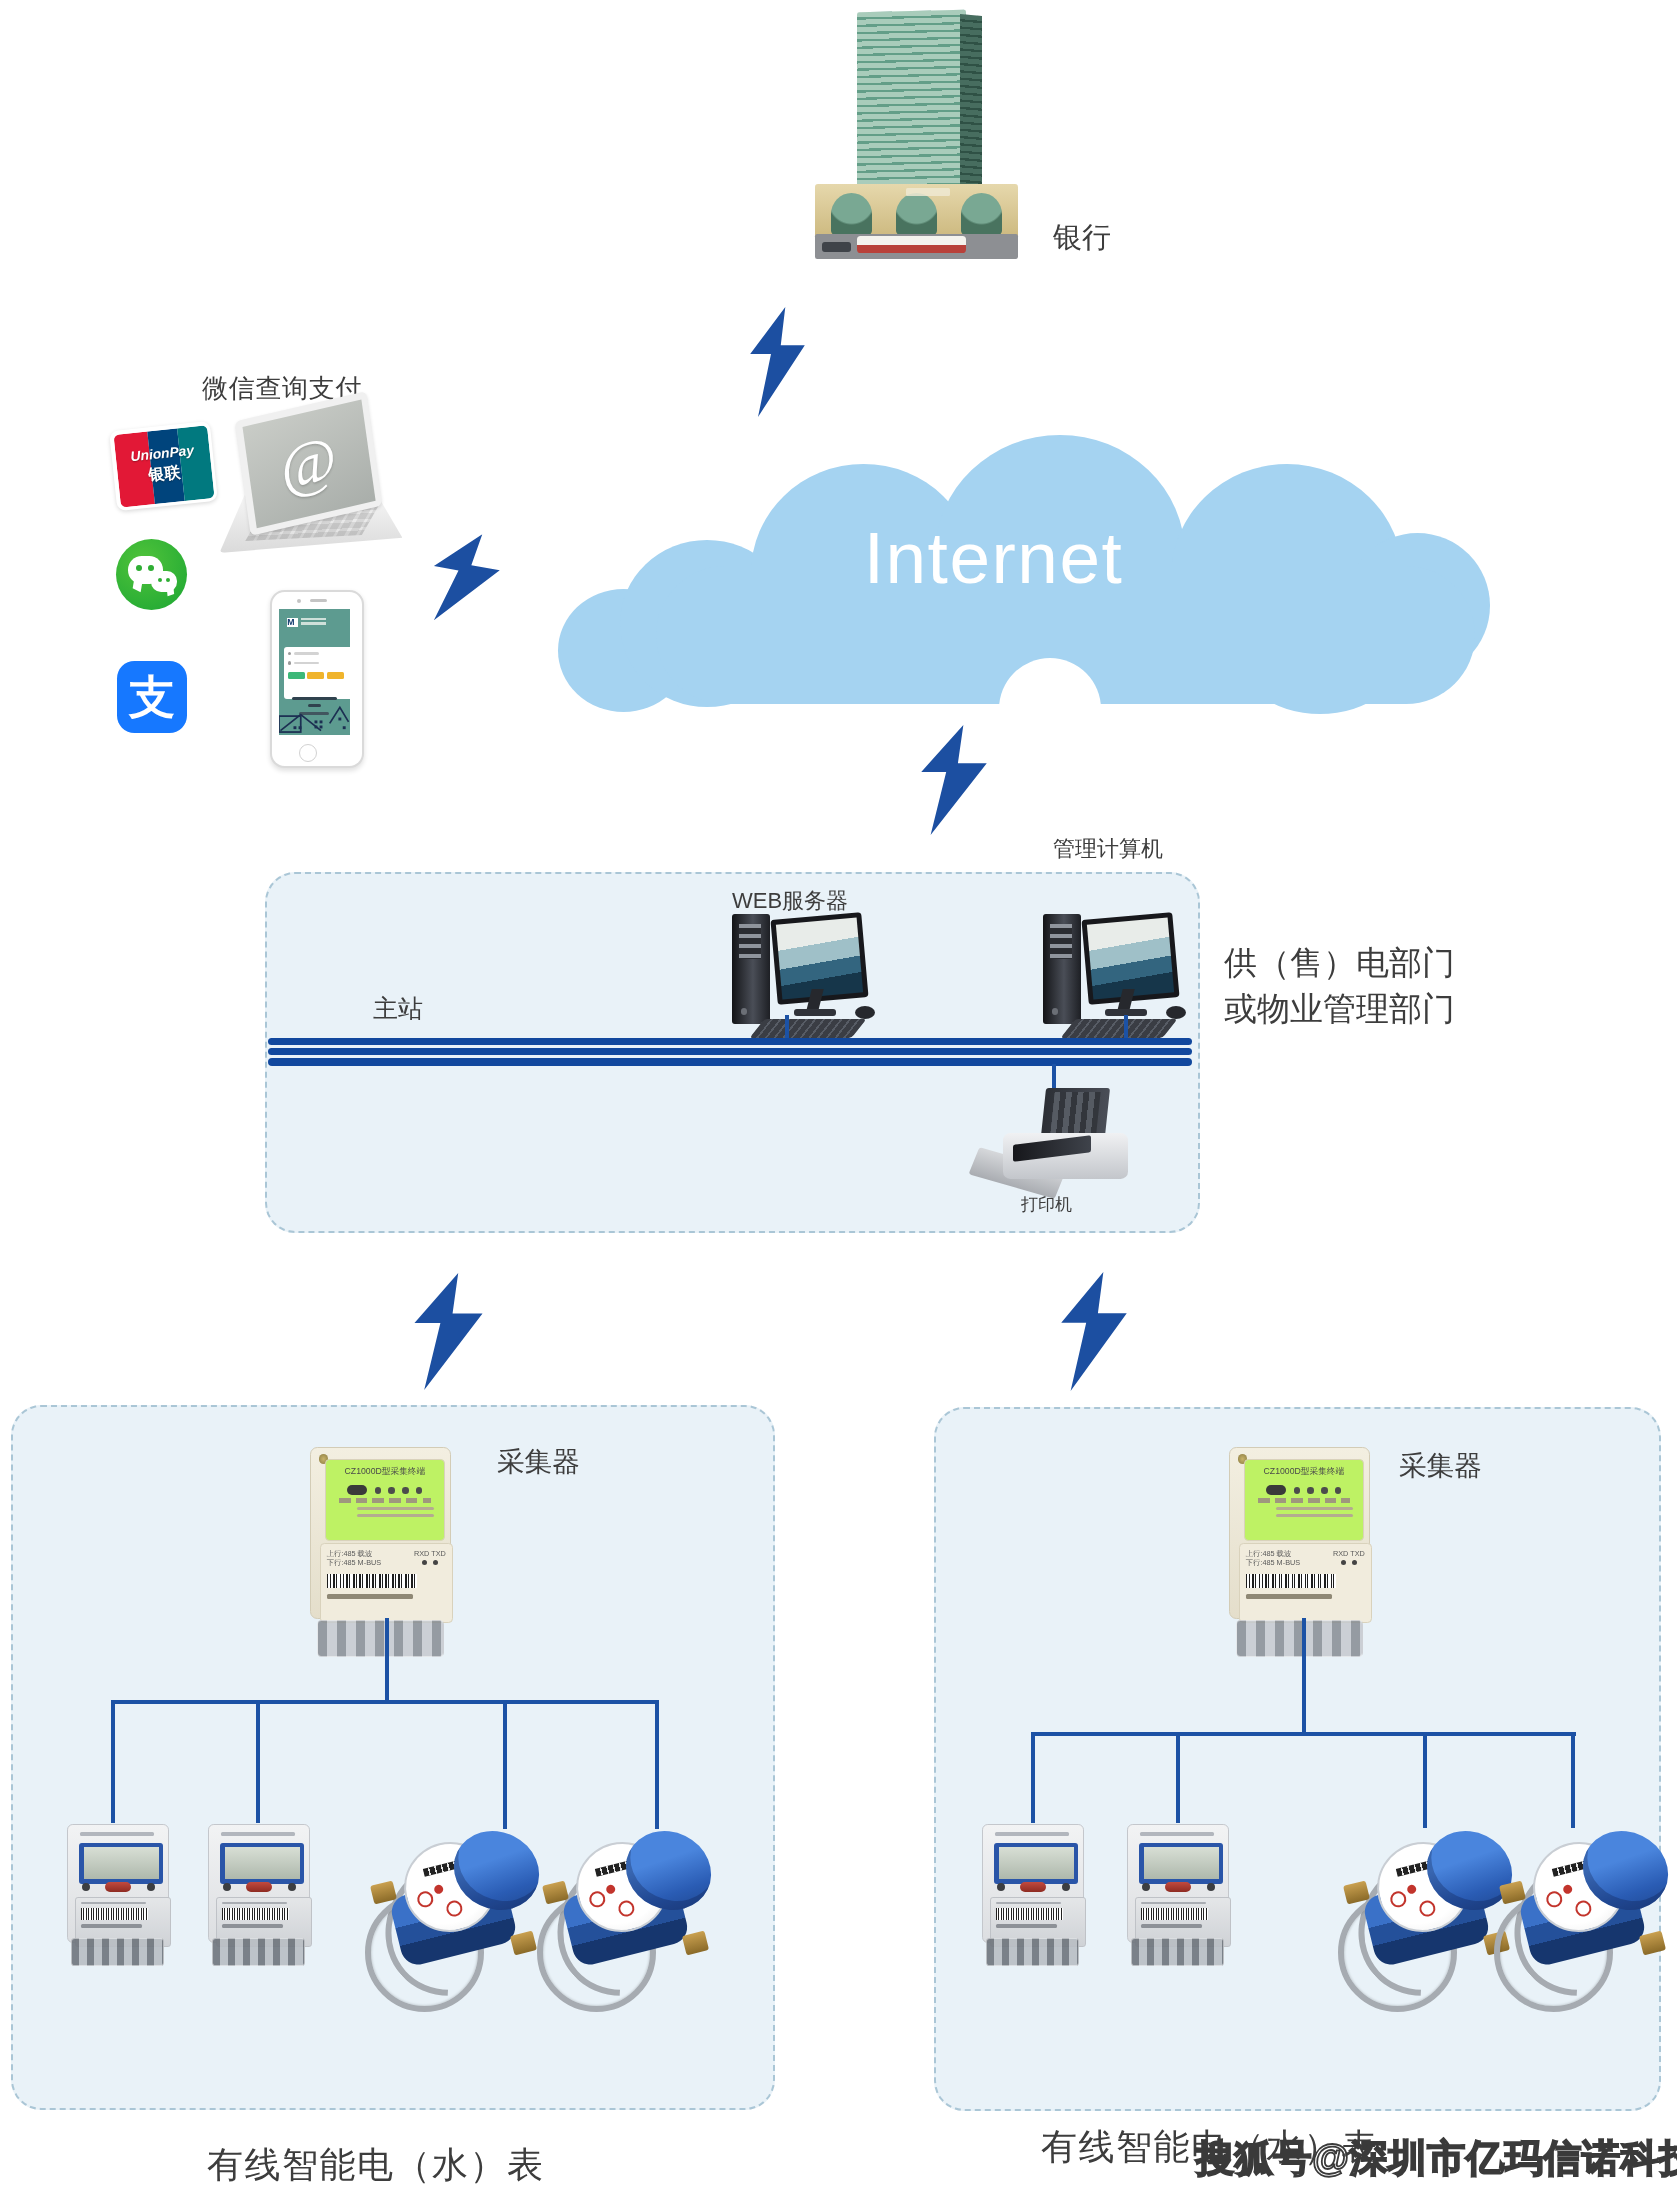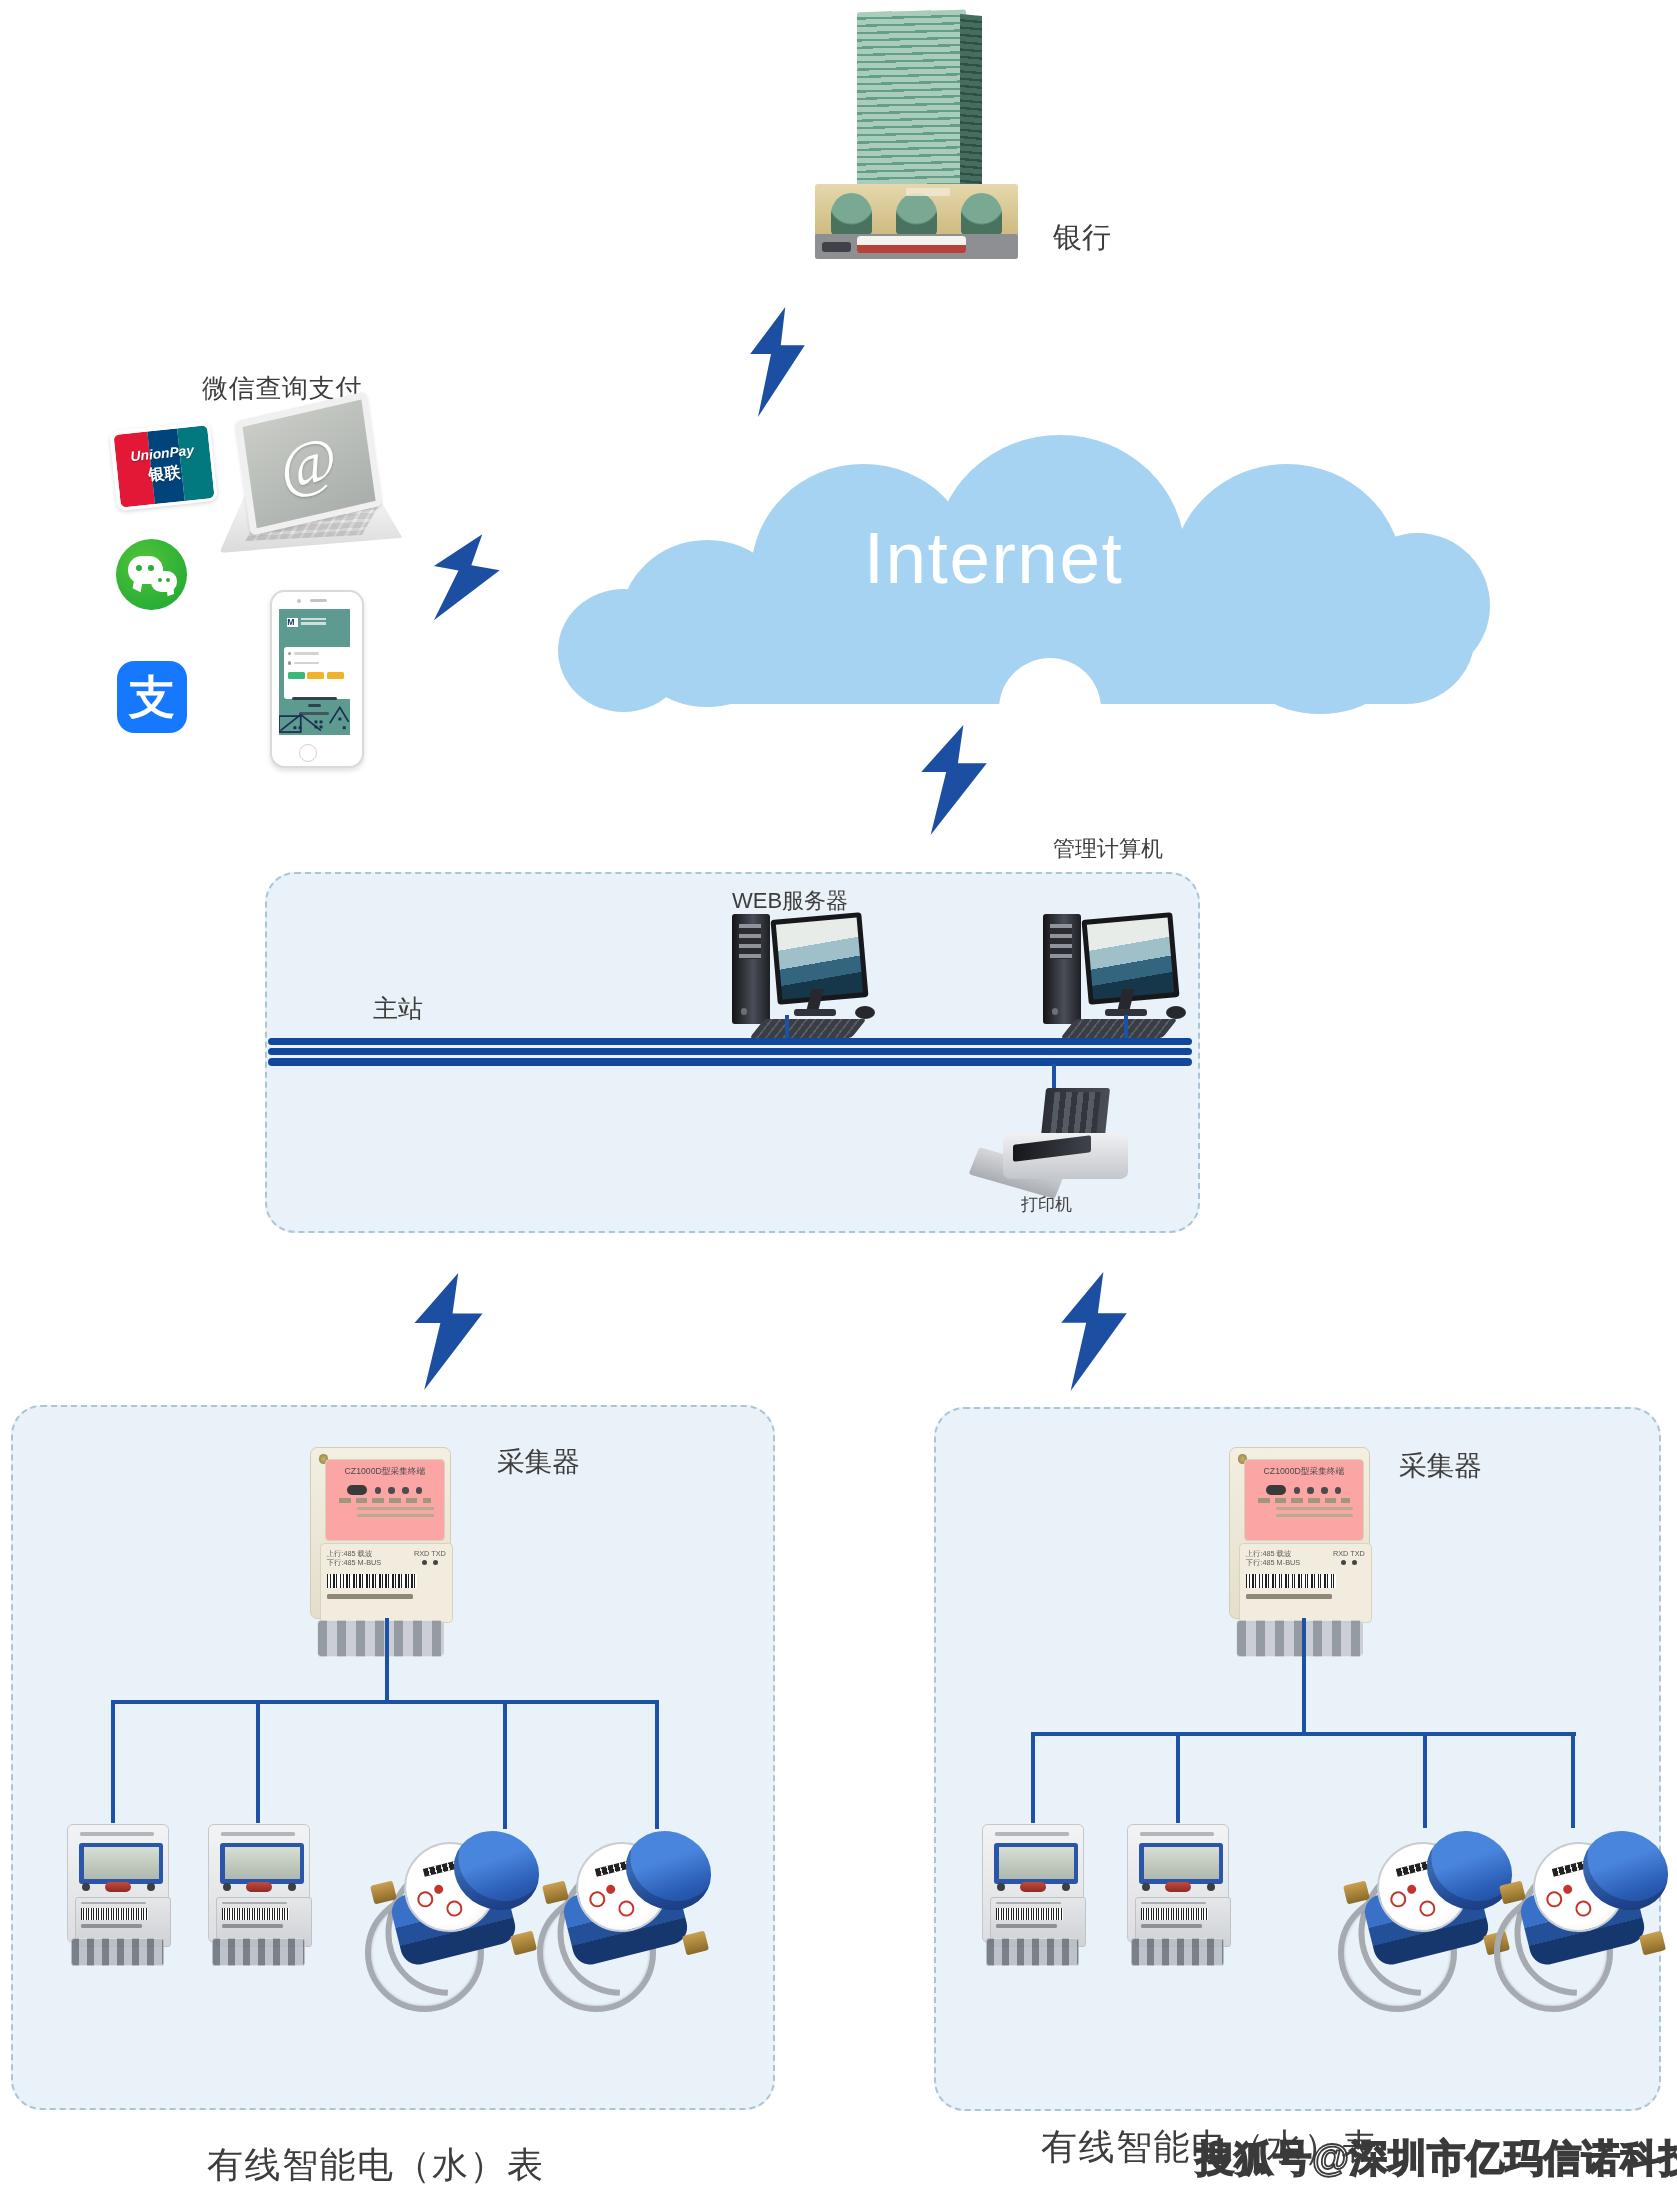--- a/index.html
+++ b/index.html
@@ -134,21 +134,21 @@
   .bus i{display:block;background:var(--bus);border-radius:4.4px;}
   .bus .s1{height:7.3px;} .bus .s2{height:6.5px;} .bus .s3{height:8px;}
   .vline,.hline{position:absolute;background:#1c52a5;}
   .vline{width:3.6px;} .hline{height:3.6px;}
 
   
   .col{position:absolute;width:141px;height:210px;}
   .col-body{position:absolute;left:0;top:0;right:0;bottom:38px;background:linear-gradient(180deg,#f3efe1,#e4decb);
             border:1.5px solid #d3ccb6;border-radius:7.3px;}
   .col-screw{position:absolute;width:9.4px;height:9.4px;border-radius:50%;background:radial-gradient(#c8b36a,#8a7b42);}
-  .col-top{position:absolute;left:14.5px;top:11.6px;width:110px;height:74px;background:#fca5a5;border:1.5px solid #d9d2bc;
+  .col-top{position:absolute;left:14.5px;top:11.6px;width:110px;height:74px;background:#bef264;border:1.5px solid #d9d2bc;
            border-radius:4.4px;padding:6.5px 4.4px 0;text-align:center;}
   .col-title{font-size:8.7px;color:#4a4a4a;white-space:nowrap;}
   .col-leds{margin:7.3px auto 2.9px;display:flex;align-items:center;justify-content:center;gap:7.3px;}
   .col-ir{width:20px;height:10px;border-radius:5.8px;background:#3a3a3a;}
   .col-led{width:6.5px;height:6.5px;border-radius:50%;background:#4c4c4c;}
   .col-ledlbl{width:84%;height:4.4px;margin:0 auto;background:repeating-linear-gradient(90deg,#9f977e 0 11.6px,transparent 11.6px 16.7px);}
   .col-spec{width:70%;height:2.9px;background:#b4ab90;border-radius:1.5px;margin:4.4px 5.8px 0 auto;}
   .col-mid{position:absolute;left:10px;top:96px;width:119px;height:73px;background:#f1ecdd;border:1.5px solid #d9d2bc;
            border-radius:4.4px;padding:5px 5.8px 0;}
   .col-ports{display:flex;justify-content:space-between;font-size:7.3px;color:#5a5a5a;line-height:9.4px;}
@@ -370,20 +370,24 @@
 
   <div class="vline" style="left:1052px;top:1064px;height:39px;"></div>
 
   <div class="printer">
     <div class="pr-feed"></div>
     <div class="pr-tray"></div>
     <div class="pr-body"></div>
   </div>
   <div class="lbl" style="left:1021px;top:1193px;font-size:17px;">打印机</div>
 
+  <div class="lbl" style="left:1224px;top:940px;font-size:33px;line-height:46px;">
+    <div>供（售）电部门</div>
+    <div>或物业管理部门</div>
+  </div>
 
   <div class="zone" style="left:11px;top:1405px;width:760px;height:701px;"></div>
 
   <div class="zone" style="left:934px;top:1407px;width:723px;height:700px;"></div>
 
   <div class="col" style="left:310px;top:1447px;">
     <div class="col-body"></div>
     <div class="col-screw" style="left:8.7px;top:7.3px;"></div>
     <div class="col-screw" style="right:29px;bottom:57px;"></div>
     <div class="col-top">

